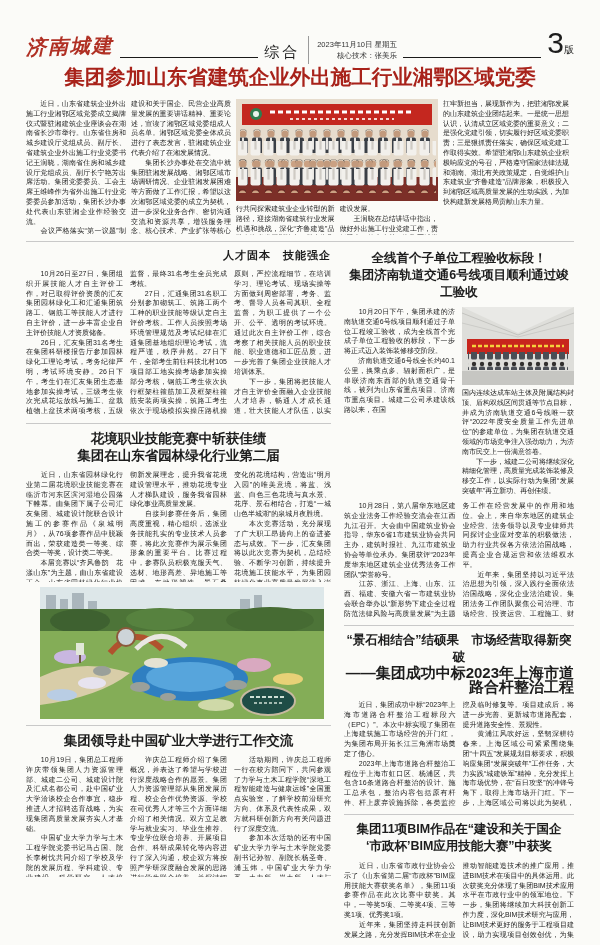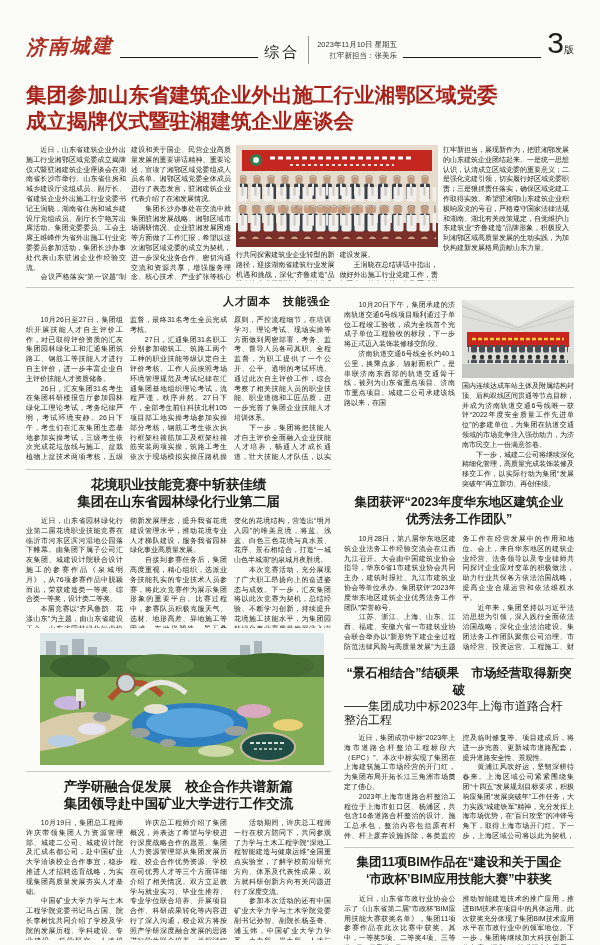--- a/index.html
+++ b/index.html
@@ -18,68 +18,67 @@
     padding-bottom:4px;white-space:nowrap;
   }
   .hrule-flex{flex:1;border-bottom:1.4px solid #1a1a1a;margin:0 6px 6px 6px;min-width:20px;}
   .hdr-section{font-size:15px;font-weight:normal;letter-spacing:3px;padding-bottom:2px;white-space:nowrap;}
   .hdr-div{width:1px;background:#9a9a9a;height:28px;margin:0 8px 0 8px;}
   .hdr-date{font-size:7.5px;line-height:11px;color:#333;padding-bottom:3px;white-space:nowrap;text-align:right;}
   .hdr-pagenum{font-family:Liberation Sans, sans-serif;font-size:30px;line-height:28px;white-space:nowrap;}
   .hdr-pageunit{font-size:10px;}
 
   
-  .lead-title{margin-top:20px;font-weight:bold;font-size:20.5px;line-height:26px;font-family:Liberation Mono, monospace;}
+  .lead-title{margin-top:0;text-align:center;font-weight:bold;font-size:20.5px;line-height:26px;}
   .lead-body{display:flex;gap:5px;margin-top:9px;height:136px;overflow:hidden;}
   .bt{font-size:7px;line-height:9.8px;text-align:justify;white-space:pre-line;color:#222;overflow:hidden;}
   .lead-c{width:100px;flex:none;}
   .lead-mid{width:202px;flex:none;display:flex;flex-direction:column;}
   .lead-under{display:flex;gap:5px;margin-top:3px;height:31px;overflow:hidden;}
   .lead-under .bt{flex:1;}
   .lead-c5{width:126px;flex:none;}
 
   .rule{border-top:1px solid #c9c9c9;margin:6px 0;}
 
   
   .cols{display:flex;gap:13px;margin-top:4px;}
   .colL{width:305px;flex:none;}
   .colR{width:230px;flex:none;}
 
   .kicker{font-size:11px;font-weight:bold;text-align:right;letter-spacing:1px;}
   .art-title{font-size:13.5px;font-weight:bold;text-align:center;line-height:17px;margin-top:2px;}
   .art-title.sm{font-size:12.5px;}
-  .sub-title{font-size:12px;font-weight:normal;text-align:left;line-height:14px;}
+  .sub-title{font-size:15px;font-weight:bold;text-align:right;line-height:14px;}
   .body3{display:flex;gap:7px;margin-top:6px;overflow:hidden;}
   .body3 .bt{flex:1;}
   .body2{display:flex;gap:7px;margin-top:6px;overflow:hidden;}
   .body2 .bt{flex:1;}
   svg{display:block;}
   .photo-frame{overflow:hidden;}
 </style>
 </head>
 <body>
 
 <div class="page">
 
   <div class="hdr">
     <div class="masthead" style="color:#b03024">济南城建</div>
     <div class="hrule-flex"></div>
     <div class="hdr-section">综合</div>
     <div class="hdr-div"></div>
     <div class="hdr-date">
       <div>2023年11月10日  星期五</div>
-      <div>扛牢新担当：张美乐</div>
+      <div>核心技术：张美乐</div>
     </div>
     <div class="hrule-flex"></div>
     <div class="hdr-pagenum"><span>3</span><span class="hdr-pageunit">版</span></div>
   </div>
 
   <div class="lead-title" style="color:#a8221a">
     <div>集团参加山东省建筑企业外出施工行业湘鄂区域党委</div>
-    <div>成立揭牌仪式暨驻湘建筑企业座谈会</div>
   </div>
 
   <div class="lead-body">
     <div class="bt lead-c">　　近日，山东省建筑企业外出施工行业湘鄂区域党委成立揭牌仪式暨驻湘建筑企业座谈会在湖南省长沙市举行。山东省住房和城乡建设厅党组成员、副厅长、省建筑企业外出施工行业党委书记王润晓，湖南省住房和城乡建设厅党组成员、副厅长宁艳芳出席活动。集团党委委员、工会主席王维峰作为省外出施工行业党委委员参加活动，集团长沙办事处代表山东驻湘企业作经验交流。
 　　会议严格落实“第一议题”制度，学习了习近平总书记关于党的</div>
     <div class="bt lead-c">建设和关于国企、民营企业高质量发展的重要讲话精神、重要论述，宣读了湘鄂区域党委组成人员名单。湘鄂区域党委全体成员进行了表态发言，驻湘建筑企业代表介绍了在湘发展情况。
 　　集团长沙办事处在交流中就集团驻湘发展战略、湘鄂区域市场调研情况、企业驻湘发展困难等方面做了工作汇报，希望以这次湘鄂区域党委的成立为契机，进一步深化业务合作、密切沟通交流和资源共享，增强服务理念、核心技术、产业扩张等核心竞争力，与湖南同</div>
     <div class="lead-mid">
       <div class="photo-frame">
         <svg width="202" height="102" viewBox="0 0 202 102" xmlns="http://www.w3.org/2000/svg">
@@ -197,36 +196,39 @@
             <rect x="36" y="56" width="8" height="12" fill="#e2e8d8"></rect>
               <rect x="39" y="68" width="2" height="8" fill="#6b5a3e"></rect>
           </svg>
         </div>
       </div>
 
       <div class="rule"></div>
 
       <div>
         <div class="art-title">
-          <div>产学研融合促发展　校企合作共谱新篇</div>
           <div>集团领导赴中国矿业大学进行工作交流</div>
         </div>
         <div class="body3" style="height:122px;">
           <div class="bt">　　10月19日，集团总工程师许庆带领集团人力资源管理部、城建二公司、城建设计院及汇成名都公司，赴中国矿业大学洽谈校企合作事宜，稳步推进人才招聘选育战略，为实现集团高质量发展夯实人才基础。
 　　中国矿业大学力学与土木工程学院党委书记马占国、院长李树忱共同介绍了学校及学院的发展历程、学科建设、专业建设、科学研究、人才培养，以及学生创新与实践能力养成、就业实践、校企合作等方面的具体情况。</div>
           <div class="bt">　　许庆总工程师介绍了集团概况，并表达了希望与学校进行深度战略合作的愿景。集团人力资源管理部从集团发展历程、校企合作优势资源、学校在司优秀人才等三个方面详细介绍了相关情况。双方立足教学与就业实习、毕业生推荐、专业学位联合培养、开展项目合作、科研成果转化等内容进行了深入沟通，校企双方将按照产学研深度融合发展的思路进行学生联合培养，并探讨细化其它方面合作内容与形式，实现校企互利共赢。</div>
           <div class="bt">　　活动期间，许庆总工程师一行在校方陪同下，共同参观了力学与土木工程学院“深地工程智能建造与健康运维”全国重点实验室，了解学校前沿研究方向、体系及代表性成果，双方就科研创新方向有关问题进行了深度交流。
 　　参加本次活动的还有中国矿业大学力学与土木学院党委副书记孙智、副院长杨圣奇、浦玉炜，中国矿业大学力学系、土力所、岩土所、人才与学科办相关负责同志。</div>
         </div>
       </div>
     </div>
 
     <div class="colR">
 
       <div>
+        <div class="art-title sm">
+          <div>全线首个子单位工程验收标段！</div>
+          <div>集团济南轨道交通6号线项目顺利通过竣工验收</div>
+        </div>
         <div class="body2" style="height:188px;">
           <div class="bt">　　10月20日下午，集团承建的济南轨道交通6号线项目顺利通过子单位工程竣工验收，成为全线首个完成子单位工程验收的标段，下一步将正式迈入装饰装修移交阶段。
 　　济南轨道交通6号线全长约40.1公里，换乘点多、辐射面积广，是串联济南东西部的轨道交通骨干线，被列为山东省重点项目、济南市重点项目。城建二公司承建该线路以来，在国</div>
           <div style="flex:1;display:flex;flex-direction:column;">
             <div class="photo-frame">
               <svg width="112" height="78" viewBox="0 0 112 78" xmlns="http://www.w3.org/2000/svg">
                 <defs>
                   <pattern id="crowdC" width="8" height="18" patternUnits="userSpaceOnUse">
                     <circle cx="4" cy="3" r="2.2" fill="#32302e"></circle>
                     <rect x="1" y="5.4" width="6" height="11" rx="1.5" fill="#4a4e55"></rect>
@@ -244,24 +246,20 @@
                 <rect y="64" width="112" height="14" fill="#c6c6c2"></rect>
               </svg>
             </div>
             <div class="bt" style="margin-top:3px;flex:1;">国内连续达成车站主体及附属结构封顶、盾构双线区间贯通等节点目标，并成为济南轨道交通6号线唯一获评“2022年度安全质量工作先进单位”的参建单位，为集团在轨道交通领域的市场竞争注入强劲动力，为济南市民交上一份满意答卷。
 　　下一步，城建二公司将继续深化精细化管理，高质量完成装饰装修及移交工作，以实际行动为集团“发展突破年”再立新功、再创佳绩。</div>
           </div>
         </div>
       </div>
 
       <div style="margin-top:6px;">
-        <div class="art-title sm">
-          <div>集团获评“2023年度华东地区建筑企业</div>
-          <div>优秀法务工作团队”</div>
-        </div>
         <div class="body2" style="height:118px;">
           <div class="bt">　　10月28日，第八届华东地区建筑企业法务工作经验交流会在江西九江召开。大会由中国建筑业协会指导，华东6省1市建筑业协会共同主办，建筑时报社、九江市建筑业协会等单位承办。集团获评“2023年度华东地区建筑企业优秀法务工作团队”荣誉称号。
 　　江苏、浙江、上海、山东、江西、福建、安徽六省一市建筑业协会联合举办以“新形势下建企全过程防范法律风险与高质量发展”为主题的建筑企业法务工作经验交流会，旨在推动建筑行业法治进程，提高建筑企业合规经营和依法维权水平，提升企业法</div>
           <div class="bt">务工作在经营发展中的作用和地位。会上，来自华东地区的建筑企业经营、法务领导以及专业律师共同探讨企业应对变革的积极做法，助力行业共保各方依法治国战略，提高企业合规运营和依法维权水平。
 　　近年来，集团坚持以习近平法治思想为引领，深入践行全面依法治国战略，深化企业法治建设。集团法务工作团队聚焦公司治理、市场经营、投资运营、工程施工、财务税务等重点领域的法律风险防范工作，积极推动依法治企和全面合规管理工作，为集团高质量发展保驾护航。</div>
         </div>
       </div>
 
       <div class="rule"></div>
 

